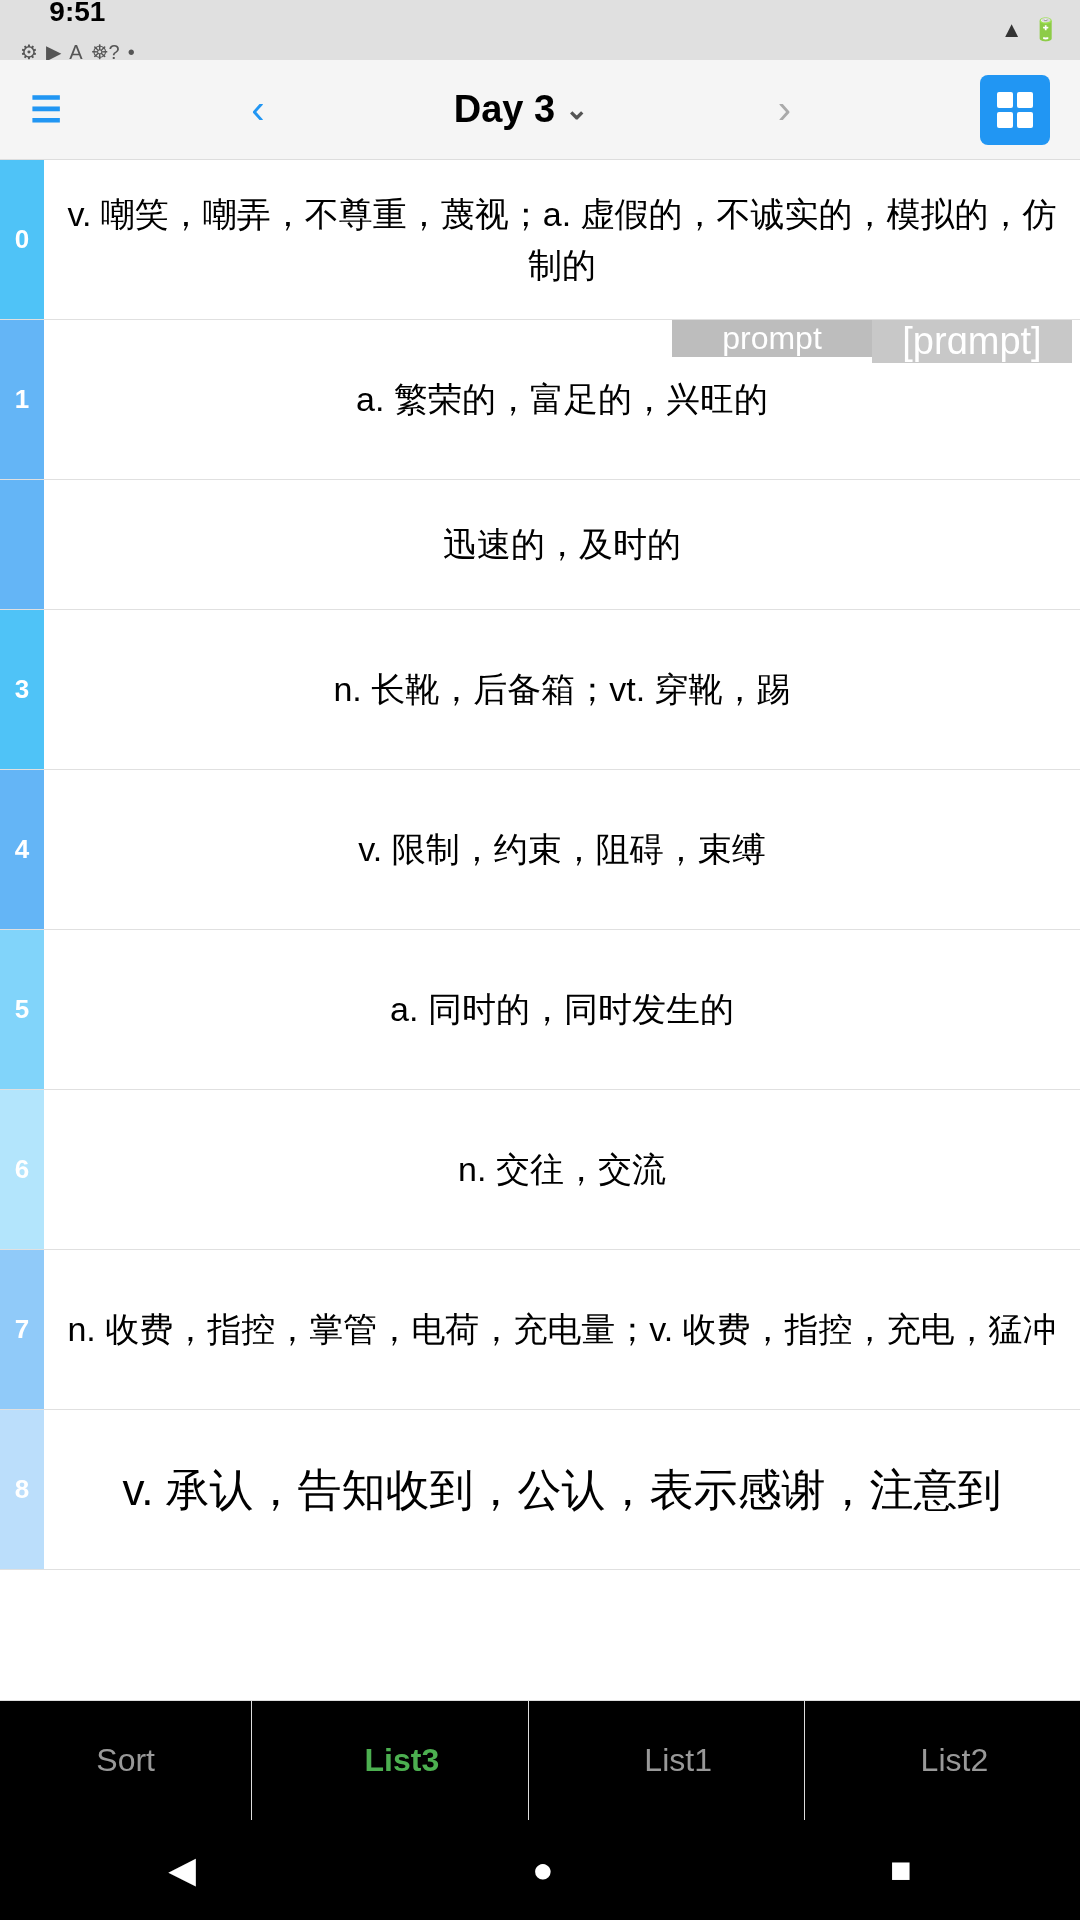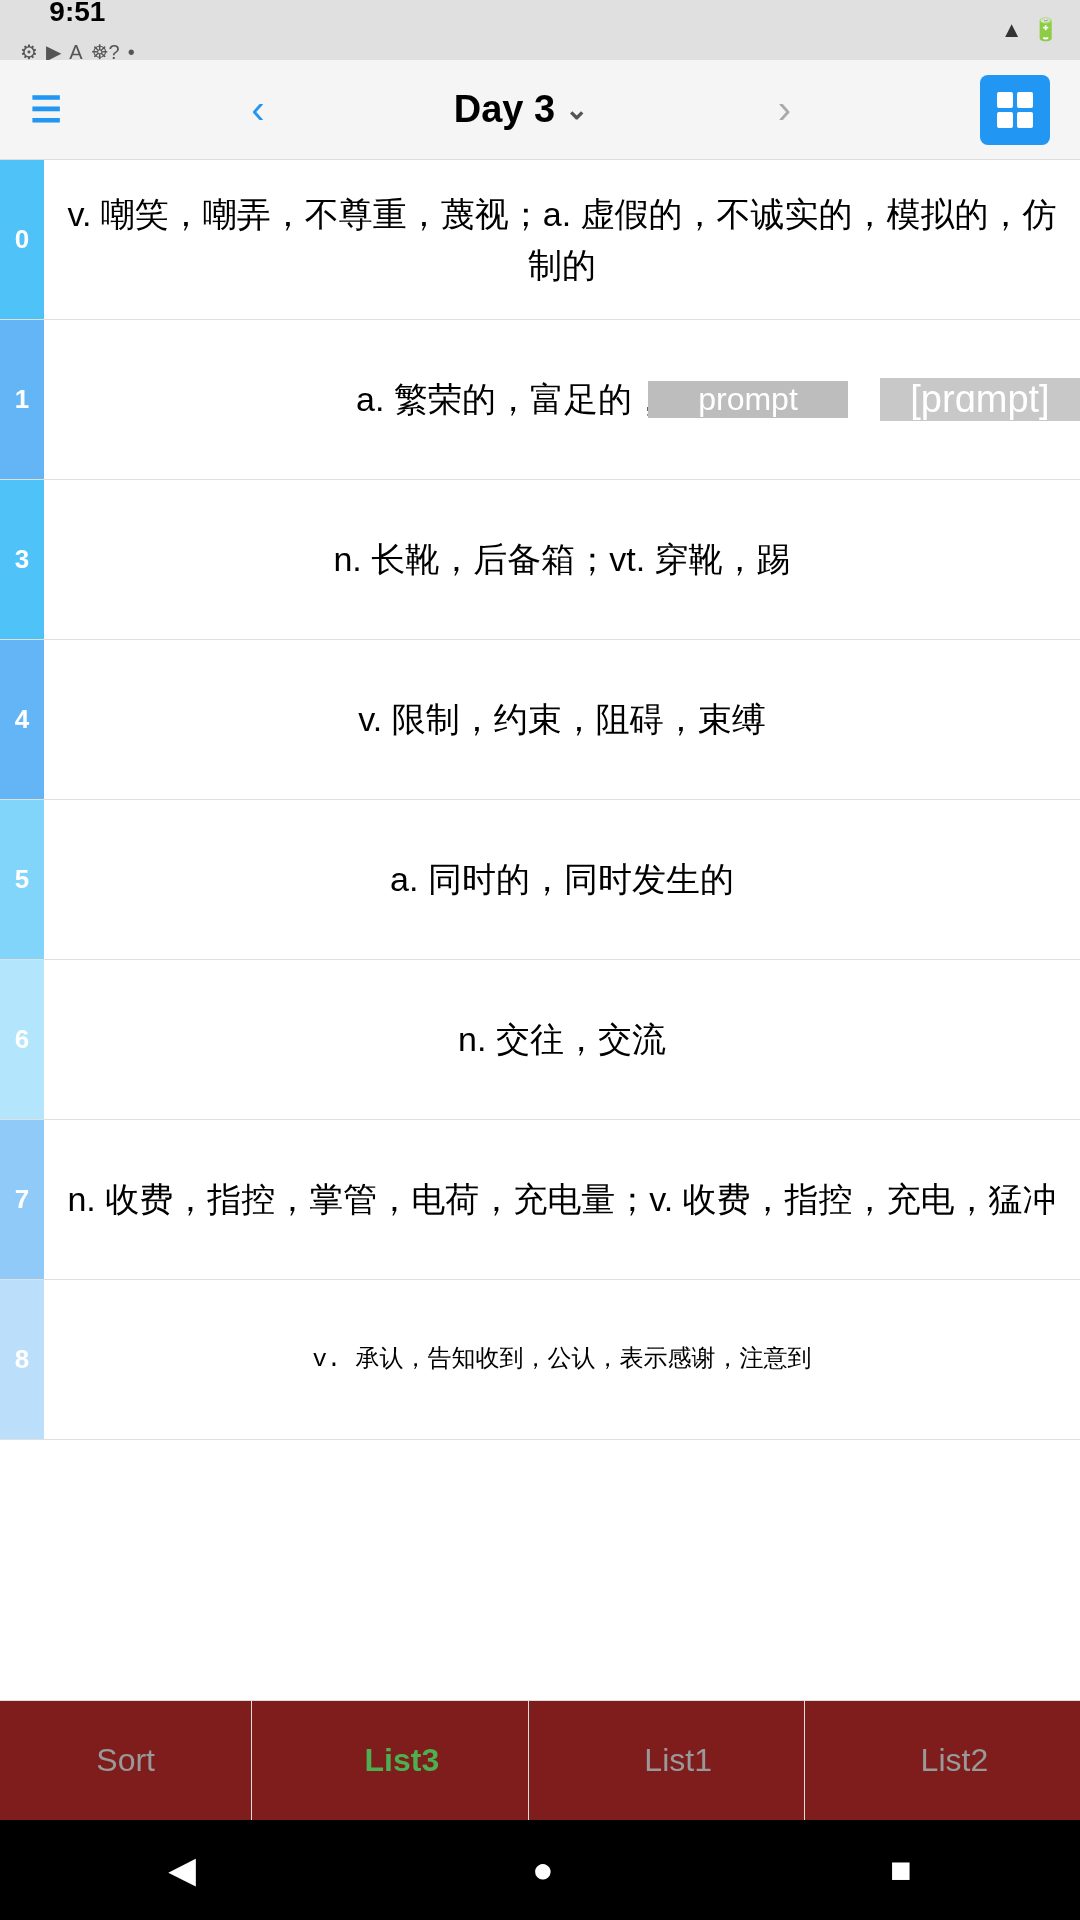--- a/index.html
+++ b/index.html
@@ -151,27 +151,26 @@
       line-height: 1.5;
     }
 
     
     .word-row-2 {
       position: relative;
     }
 
     .prompt-overlay {
       position: absolute;
-      right: 0;
+      right: 8px;
       top: 0;
       bottom: 0;
       display: flex;
-      align-items: center;
+      align-items: flex-start;
       z-index: 10;
-      gap: 32px;
     }
     .prompt-word {
       background: #bdbdbd;
       display: flex;
       align-items: center;
       justify-content: center;
       width: 200px;
       font-size: 32px;
       color: #fff;
       font-weight: normal;
@@ -208,28 +207,27 @@
     .word-row-8 .word-index {
       background: #BBDEFB;
     }
 
     
     .word-row-8 {
       height: 100px;
       overflow: hidden;
     }
     .word-row-8 .word-content {
-      font-size: 24px;
-      font-family: Liberation Mono, monospace;
+      font-size: 44px;
     }
 
     
     .tab-bar {
       height: 120px;
-      background: #7f1d1d;
+      background: #000000;
       display: flex;
       align-items: stretch;
       border-top: 1px solid #ddd;
       gap: 24px;
     }
     .tab-item {
       flex: 1;
       display: flex;
       align-items: center;
       justify-content: center;
@@ -314,20 +312,26 @@
     <div class="word-content">
       a. 繁荣的，富足的，兴旺的
     </div>
 
     <div class="prompt-overlay">
       <div class="prompt-word">prompt</div>
       <div class="prompt-phonetic">[prɑmpt]</div>
     </div>
   </div>
 
+  <div class="word-row" style="min-height:130px;">
+    <div class="word-index" style="background:#64B5F6;"></div>
+    <div class="word-content">
+      迅速的，及时的
+    </div>
+  </div>
 
   <div class="word-row word-row-3">
     <div class="word-index" style="background:#4FC3F7;">3</div>
     <div class="word-content">
       n. 长靴，后备箱；vt. 穿靴，踢
     </div>
   </div>
 
   <div class="word-row word-row-4">
     <div class="word-index" style="background:#64B5F6;">4</div>

